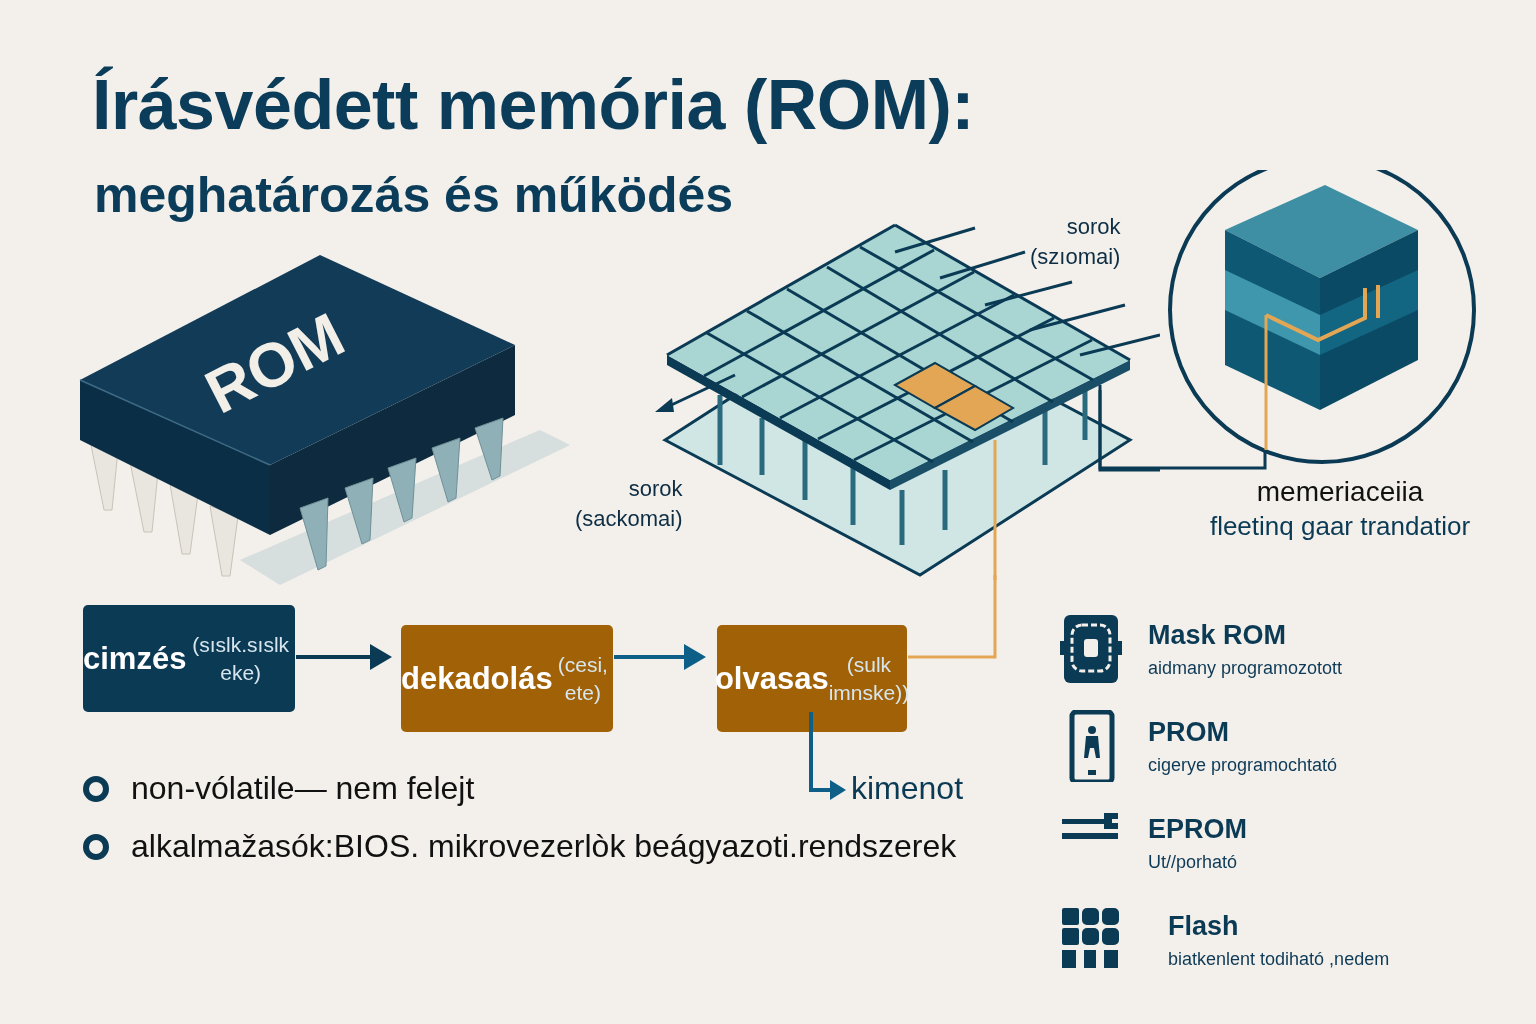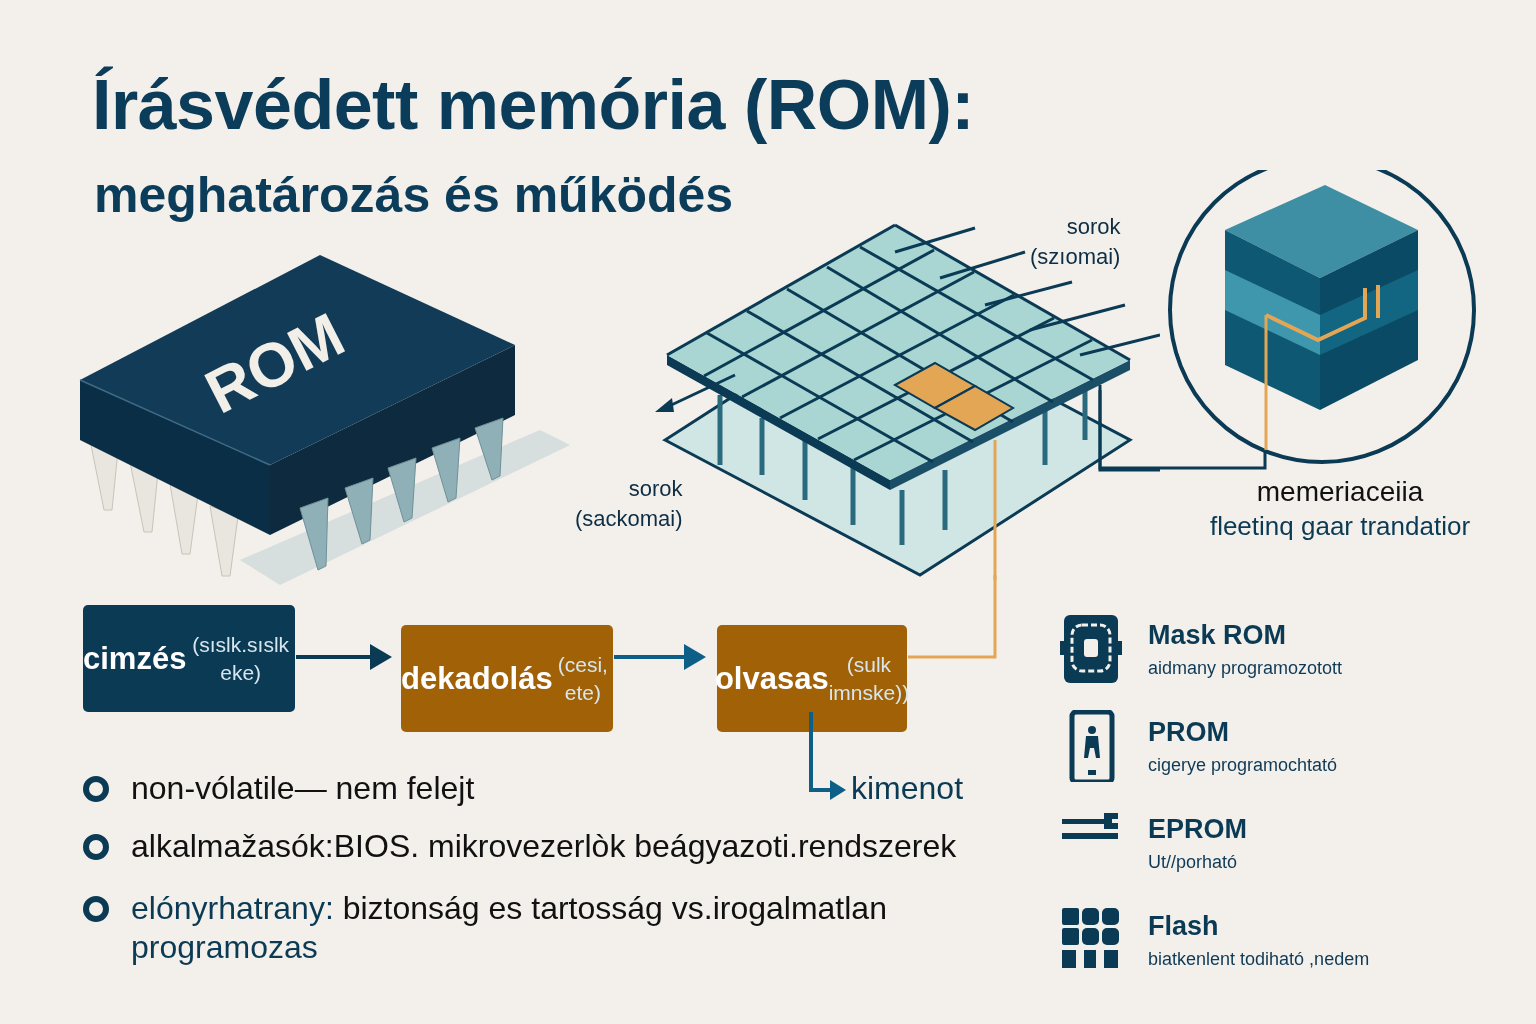--- a/index.html
+++ b/index.html
@@ -171,27 +171,20 @@
   <div class="bullet-row" style="height:58px;">
     <span class="bullet-dot"></span>
     <span>non-vólatile</span>
       <span> — nem felejt</span>
   </div>
   <div class="bullet-row" style="height:62px;">
     <span class="bullet-dot"></span>
     <span>alkalmažasók:</span>
       <span> BIOS. mikrovezerlòk  beágyazoti.rendszerek</span>
   </div>
-  <div class="bullet-row">
-    <span class="bullet-dot"></span>
-    <div>
-      <span style="color:#0b3a55;">elónyrhatrany:</span><span> biztonság es tartosság vs.irogalmatlan</span>
-      <div style="color:#0b3a55;line-height:40px;">programozas</div>
-    </div>
-  </div>
 </div>
 
 <div class="abs" style="left:1060px;top:588px;">
   <div class="type-row" style="height:97px;">
     <svg class="type-icon" viewBox="0 0 62 72">
       <rect x="4" y="2" width="54" height="68" rx="6" fill="#0b3a55"></rect>
       <rect x="12" y="12" width="38" height="46" rx="10" fill="none" stroke="#f3f0eb" stroke-width="3" stroke-dasharray="6 3"></rect>
       <rect x="24" y="26" width="14" height="18" rx="3" fill="#f3f0eb"></rect>
       <rect x="0" y="28" width="5" height="14" fill="#0b3a55"></rect>
       <rect x="57" y="28" width="5" height="14" fill="#0b3a55"></rect>
@@ -217,21 +210,21 @@
     <svg class="type-icon" viewBox="0 0 62 72">
       <rect x="2" y="12" width="44" height="5" fill="#0b3a55"></rect>
       <path d="M44 6 h14 v6 h-6 v4 h6 v6 h-14 z" fill="#0b3a55"></path>
       <rect x="2" y="26" width="56" height="6" fill="#0b3a55"></rect>
     </svg>
     <div>
       <div class="type-name">EPROM</div>
       <div class="type-desc">Ut//porható</div>
     </div>
   </div>
-  <div class="type-row" style="height:97px;">
+  <div class="type-row" style="height:97px;gap:20px;">
     <svg class="type-icon" viewBox="0 0 62 72">
       <g fill="#0b3a55">
         <rect x="2" y="4" width="17" height="17" rx="2"></rect>
         <rect x="22" y="4" width="17" height="17" rx="5"></rect>
         <rect x="42" y="4" width="17" height="17" rx="5"></rect>
         <rect x="2" y="24" width="17" height="17" rx="2"></rect>
         <rect x="22" y="24" width="17" height="17" rx="5"></rect>
         <rect x="42" y="24" width="17" height="17" rx="5"></rect>
         <rect x="2" y="46" width="14" height="18"></rect>
         <rect x="24" y="46" width="12" height="18"></rect>

